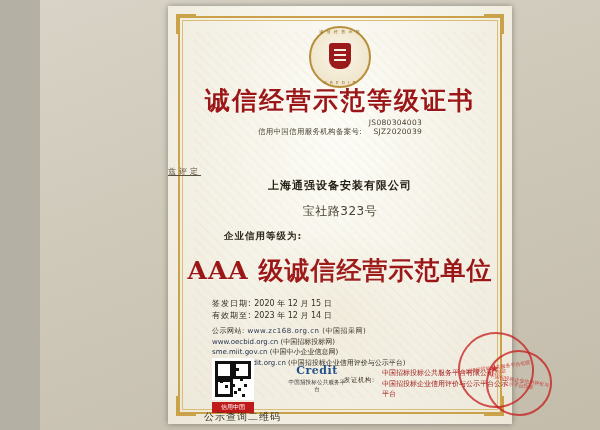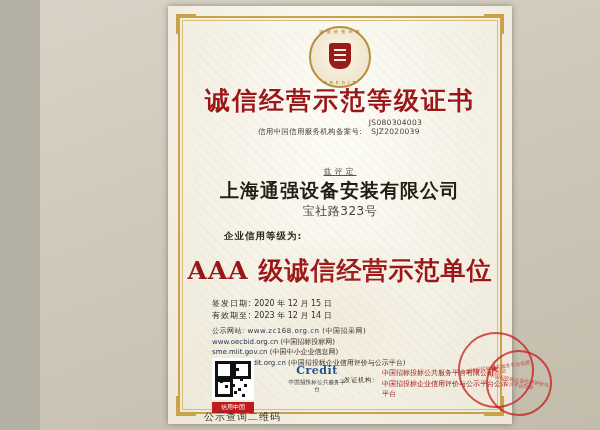--- a/index.html
+++ b/index.html
@@ -68,37 +68,37 @@
   .title{
     position:absolute;left:0;right:0;top:78px;text-align:center;
     font-family:"DejaVu Serif","Liberation Serif",serif;
     font-weight:bold;font-size:25px;color:#9b1616;letter-spacing:2px;
     text-shadow:0 1px 0 rgba(255,255,255,.6);
   }
   .subline{
     position:absolute;left:0;right:0;top:112px;text-align:center;
     font-size:7.5px;color:#4a4132;letter-spacing:.3px;
   }
-  .subline .codes{display:inline-block;text-align:center;margin-left:4px;}
+  .subline .codes{display:inline-block;text-align:right;margin-left:4px;}
   .subline .codes div{line-height:1.25;}
 
   .certno{
     position:absolute;left:0;right:0;top:140px;text-align:center;
     font-size:10px;color:#30281c;letter-spacing:.5px;
   }
   .certno .val{font-family:"DejaVu Serif","Liberation Serif",serif;font-weight:bold;}
 
   .hereby{
-    position:absolute;left:0;right:0;top:160px;text-align:center;
+    position:absolute;left:0;right:0;top:160px;
     font-size:8px;color:#5a5040;letter-spacing:3px;text-decoration:underline;
   }
   .company{
     position:absolute;left:0;right:0;top:172px;text-align:center;
     font-family:"DejaVu Serif","Liberation Serif",serif;
-    font-size:19px;font-weight:bold;color:#231d12;letter-spacing:1px;
+    font-size:11px;font-weight:bold;color:#231d12;letter-spacing:1px;
   }
   .companysub{
     position:absolute;left:0;right:0;top:197px;text-align:center;
     font-size:12px;color:#4a4233;letter-spacing:.5px;
   }
 
   .gradelabel{
     position:absolute;left:56px;top:224px;
     font-size:9.5px;color:#2c2519;letter-spacing:1px;font-weight:bold;
   }

